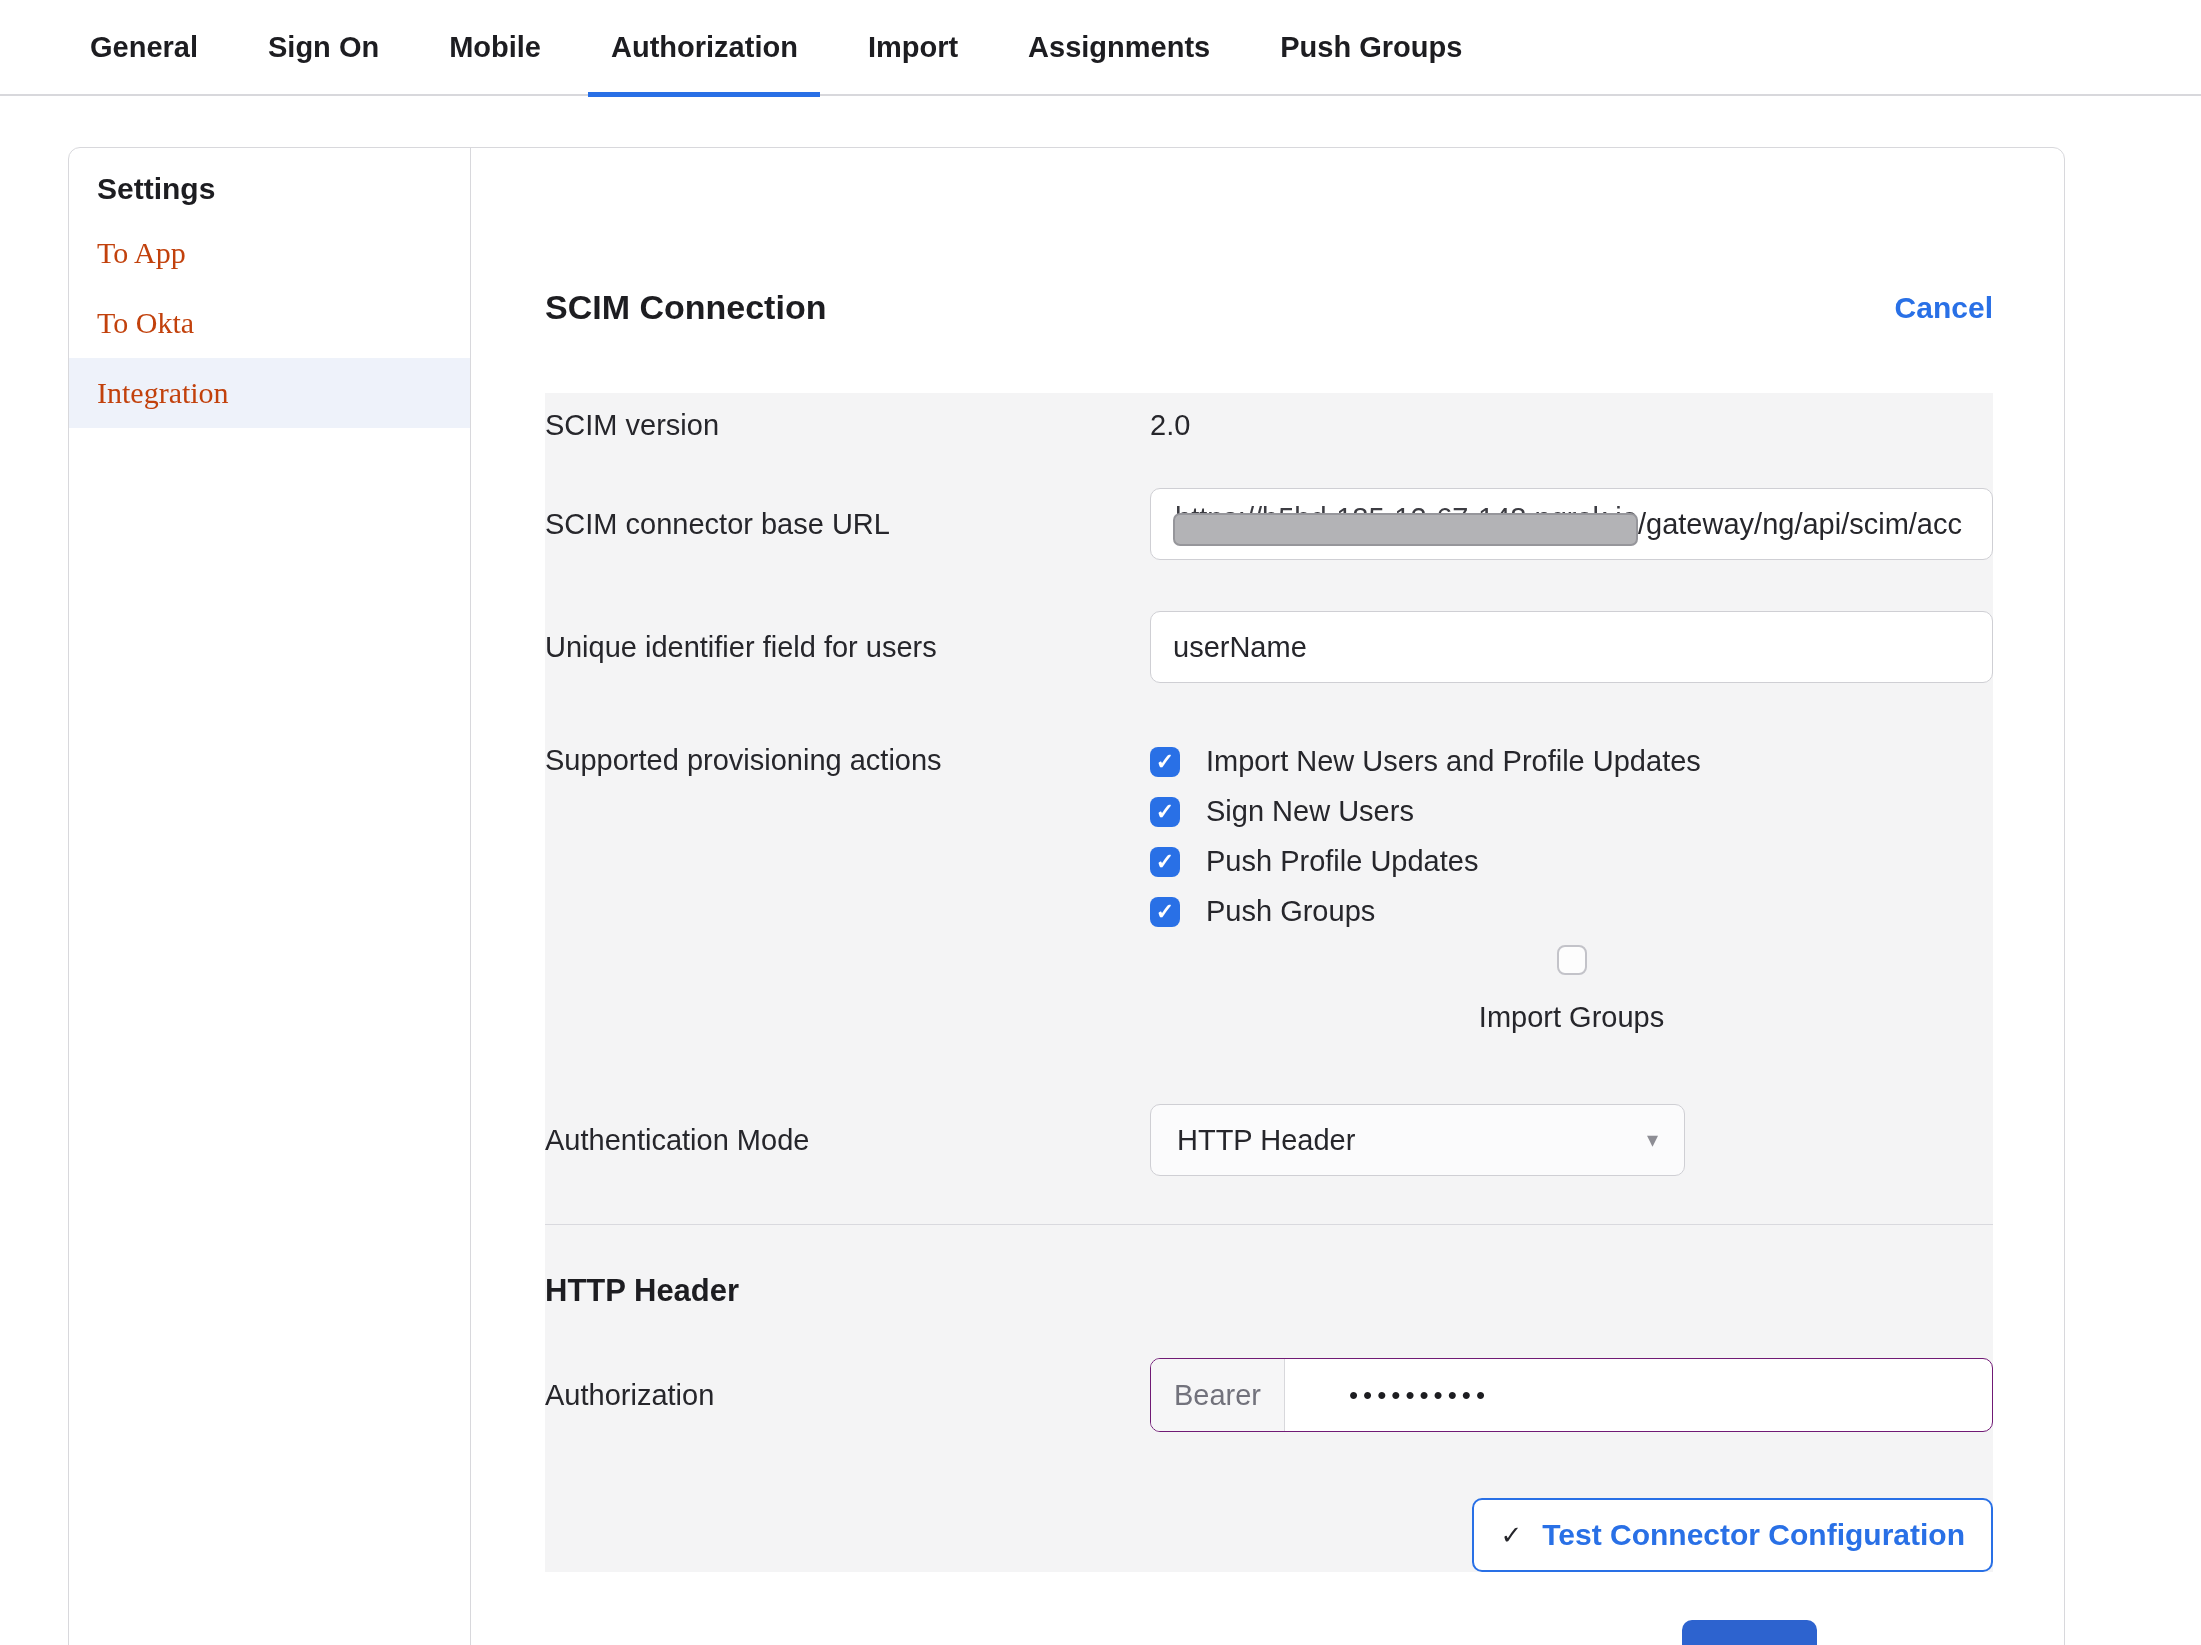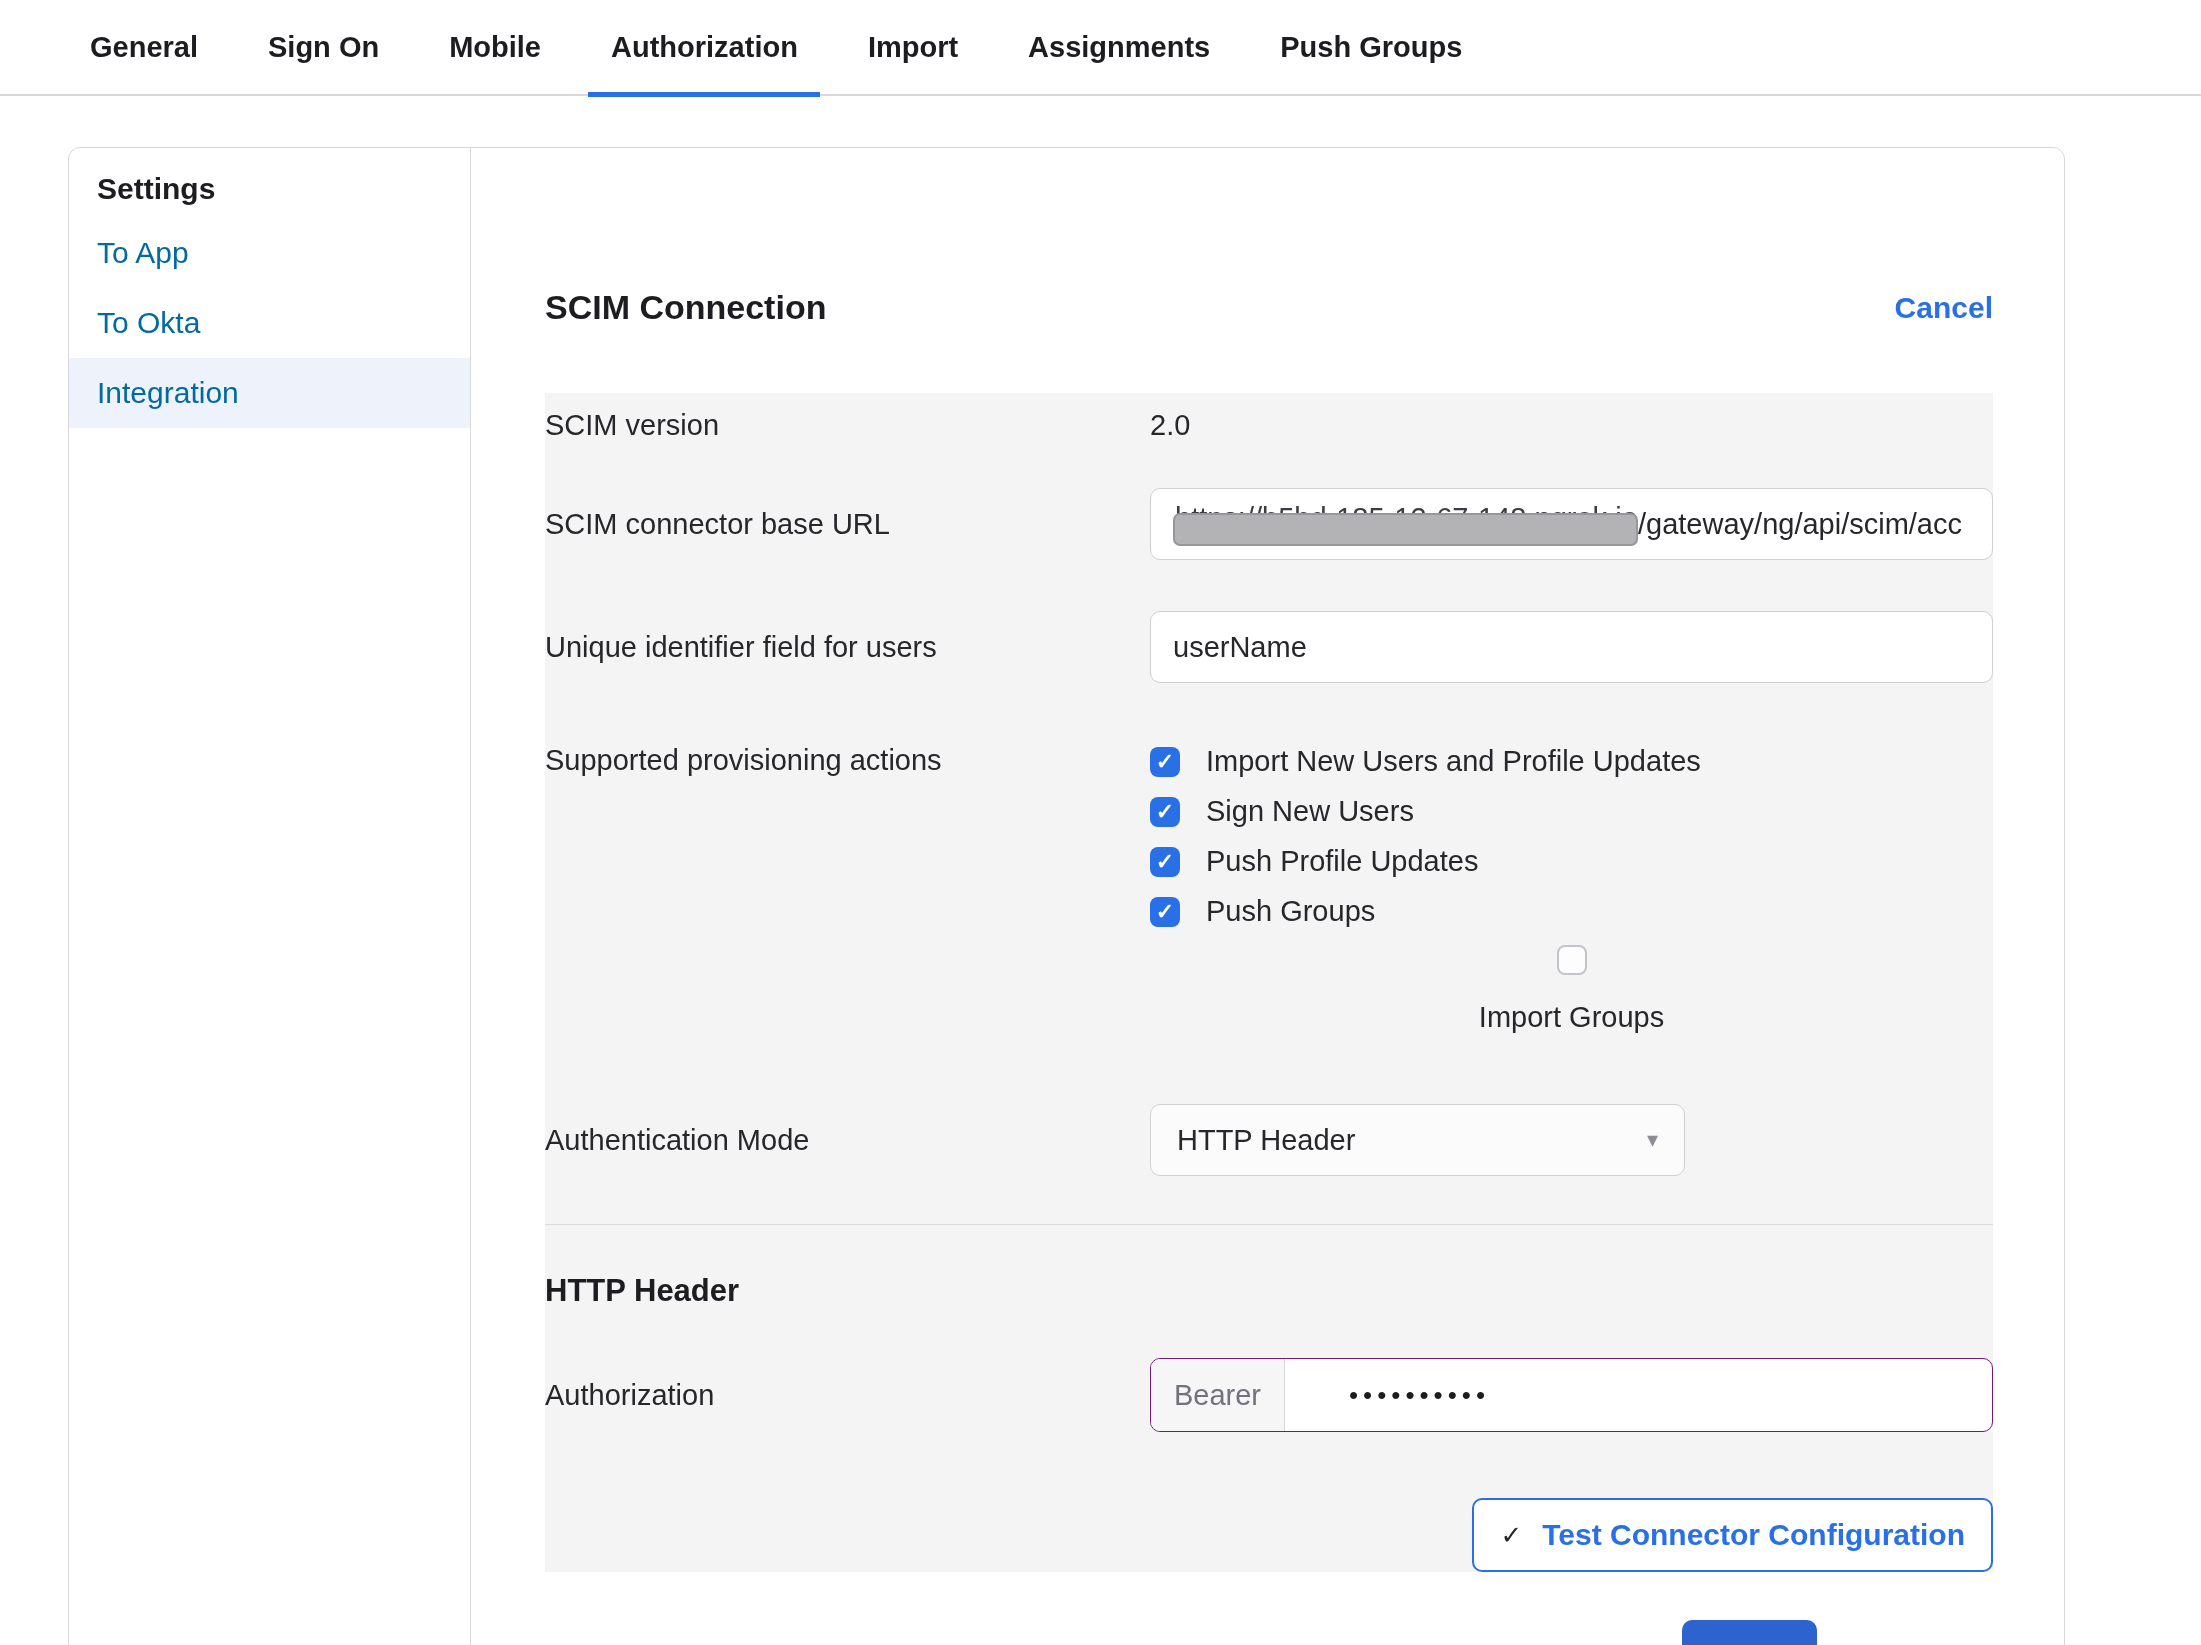--- a/index.html
+++ b/index.html
@@ -65,22 +65,23 @@
     padding: 22px 28px 10px;
     font-size: 30px;
     font-weight: 700;
     line-height: 38px;
     color: #1d1d21;
   }
   .sidebar-item {
     padding: 16px 28px;
     font-size: 30px;
     line-height: 38px;
-    color: #0369a1;
-    cursor: pointer;
+    color: #c2410c;
+    cursor: pointer;
+    font-family: Liberation Serif, serif;
   }
   .sidebar-item.selected { background: #eef2fa; }
 
   
   .main { flex: 1; padding: 0 71px 0 74px; }
   .main-header {
     margin-top: 140px;
     display: flex;
     justify-content: space-between;
     align-items: center;

